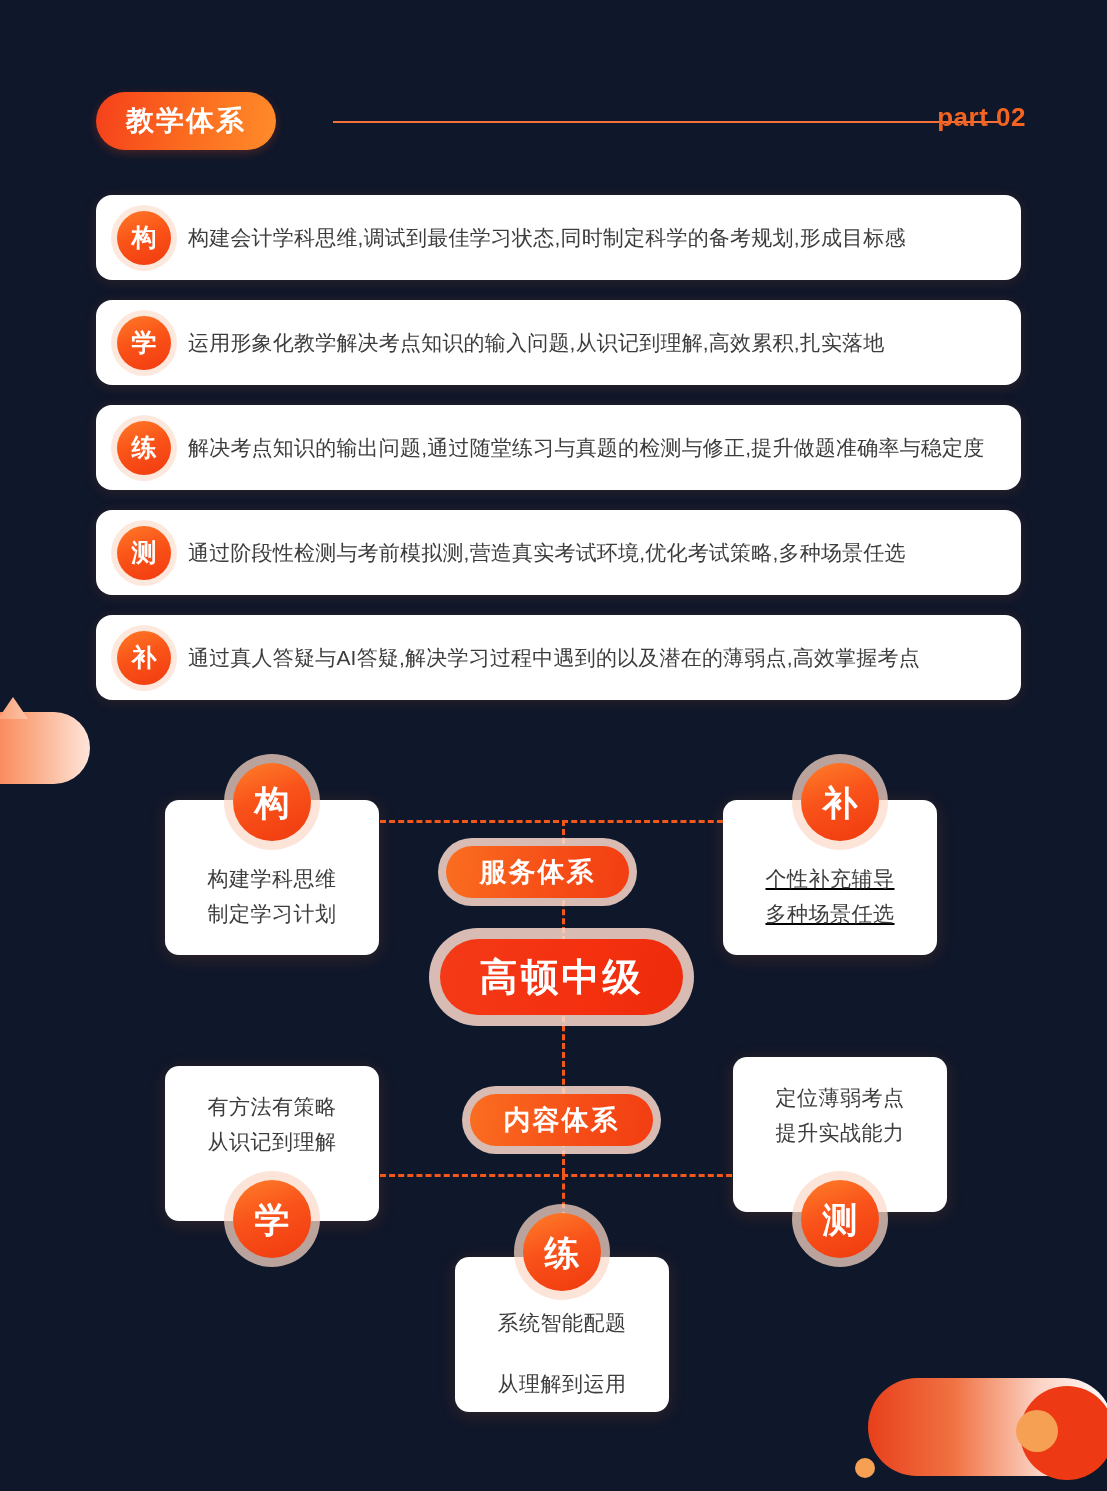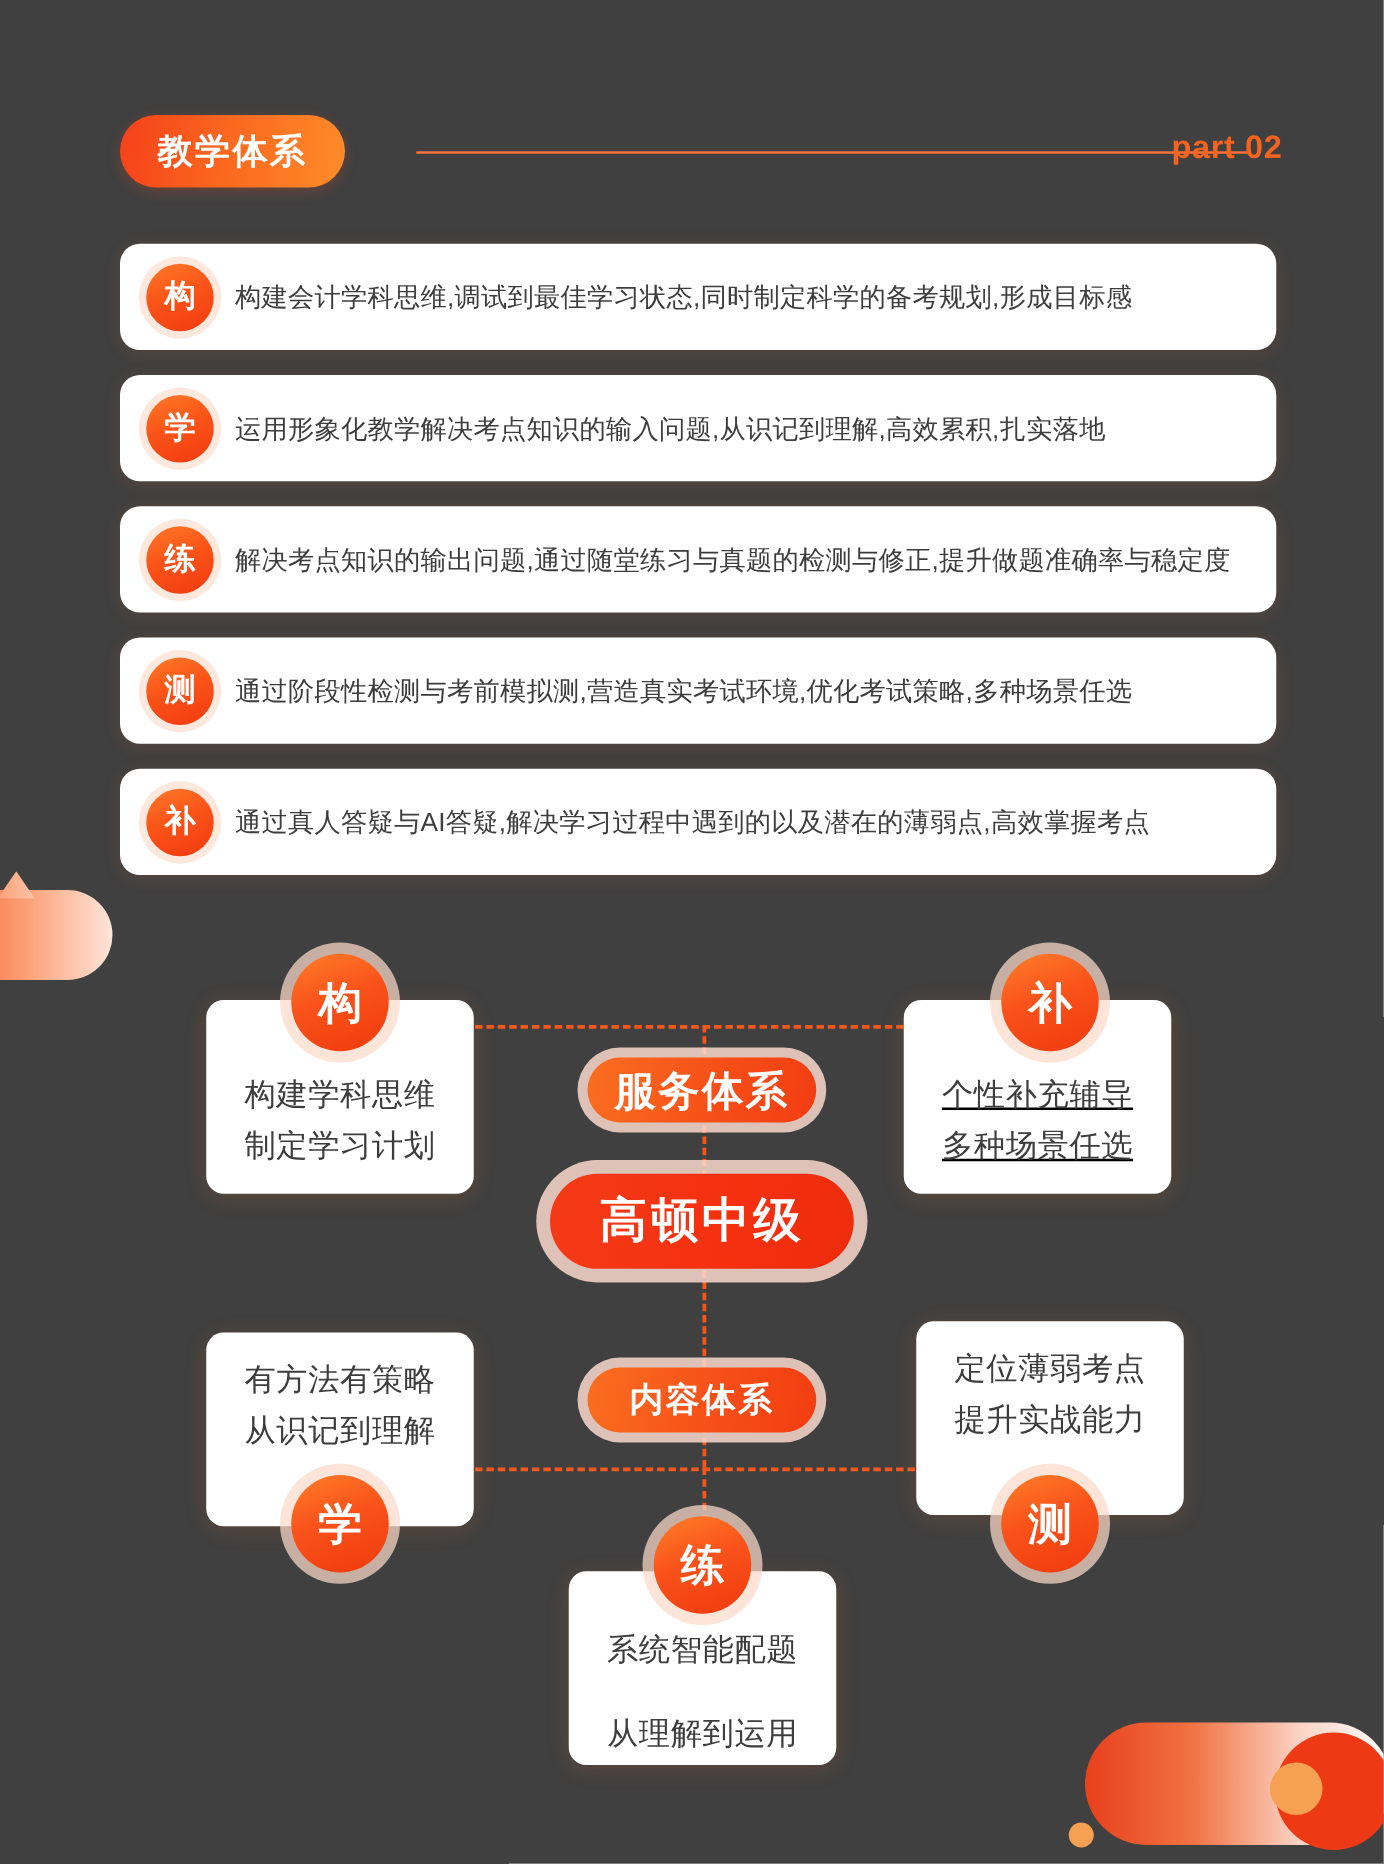--- a/index.html
+++ b/index.html
@@ -13,21 +13,21 @@
     font-family: "Liberation Sans", "DejaVu Sans", sans-serif;
     background: #ffffff;
     position: relative;
     overflow: hidden;
   }
 
   .page {
     position: relative;
     width: 1107px;
     height: 1491px;
-    background: #404040;
+    background: #0f172a;
     overflow: hidden;
   }
 
   
   .header {
     position: absolute;
     left: 96px;
     top: 92px;
     width: 930px;
     height: 62px;
@@ -191,21 +191,21 @@
     box-shadow: 0 3px 18px rgba(244,110,40,0.16);
     display: flex;
     flex-direction: column;
     justify-content: center;
     align-items: center;
   }
   .node-card.top-icon { padding-top: 38px; }
   .node-card.bot-icon { padding-bottom: 38px; }
 
   .node-line {
-    font-size: 25px;
+    font-size: 21px;
     color: #3D3D3D;
     line-height: 1.62;
     letter-spacing: 0.5px;
     white-space: nowrap;
   }
 
   .card-gou { left: 165px; top: 55px;  width: 214px; height: 155px; }
   .card-bu  { left: 723px; top: 55px;  width: 214px; height: 155px; text-decoration: underline; }
   .card-xue { left: 165px; top: 321px; width: 214px; height: 155px; }
   .card-ce  { left: 733px; top: 312px; width: 214px; height: 155px; }
@@ -271,21 +271,21 @@
     position: relative;
     width: 100%;
     height: 100%;
     border-radius: 999px;
     display: flex;
     align-items: center;
     justify-content: center;
   }
 
   .pill-service {
-    left: 470px; top: 101px; width: 183px; height: 52px; font-size: 33px;
+    left: 446px; top: 101px; width: 183px; height: 52px; font-size: 27px;
   }
   .pill-service .pill-inner {
     background: linear-gradient(100deg, #FA6E20 0%, #F64D17 60%, #F23D12 100%);
   }
 
   .pill-content {
     left: 470px; top: 349px; width: 183px; height: 52px; font-size: 27px;
   }
   .pill-content .pill-inner {
     background: linear-gradient(100deg, #FA6E20 0%, #F64D17 60%, #F23D12 100%);

